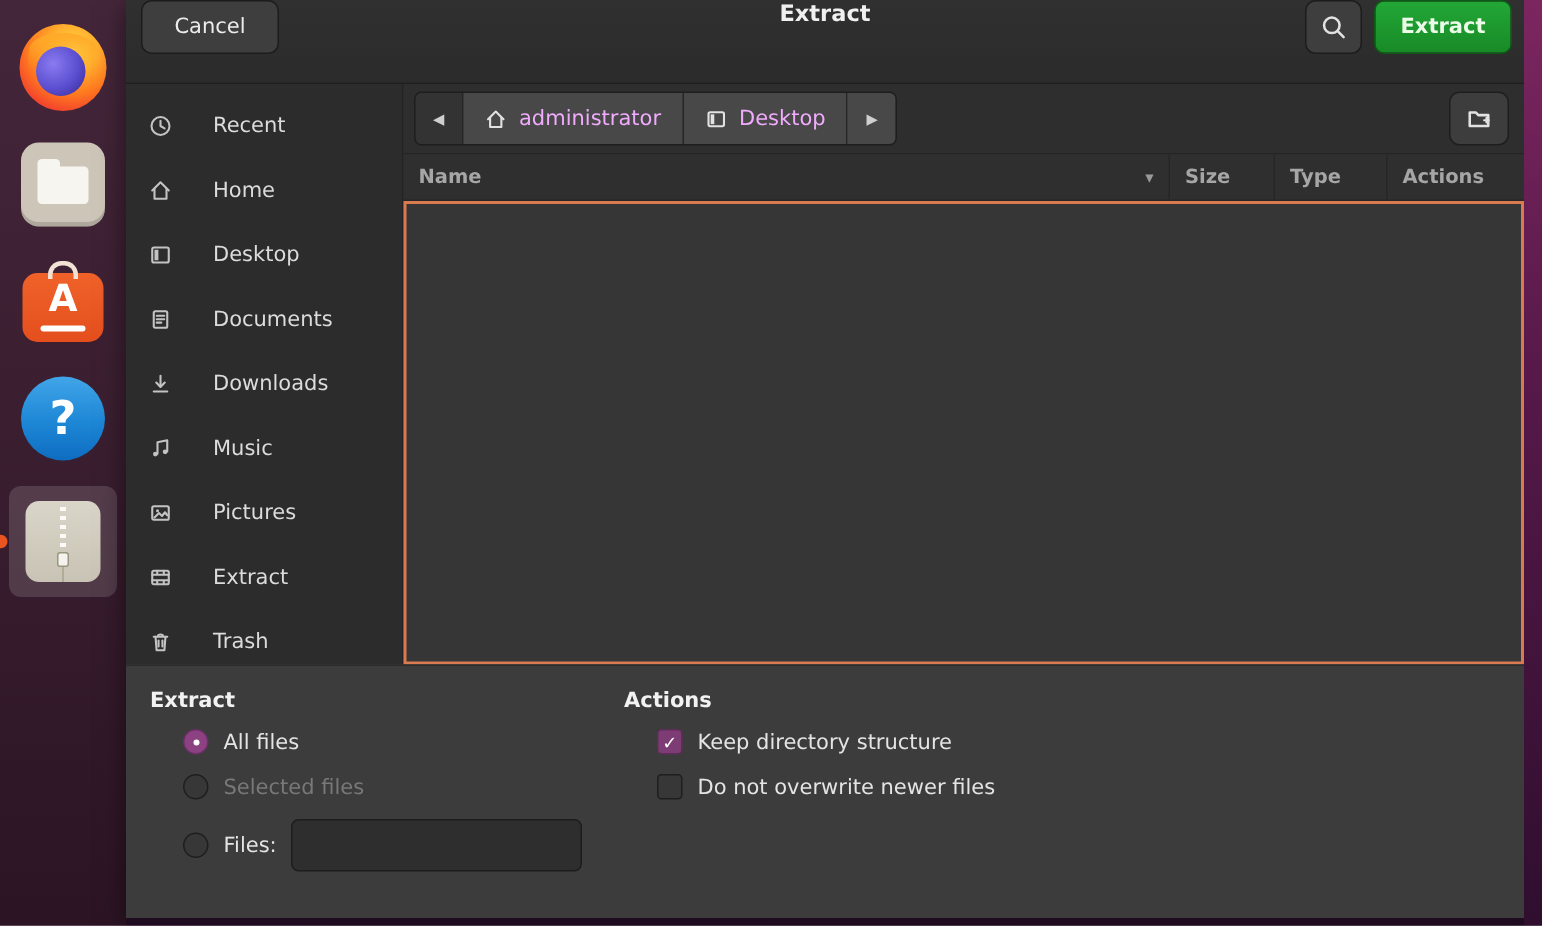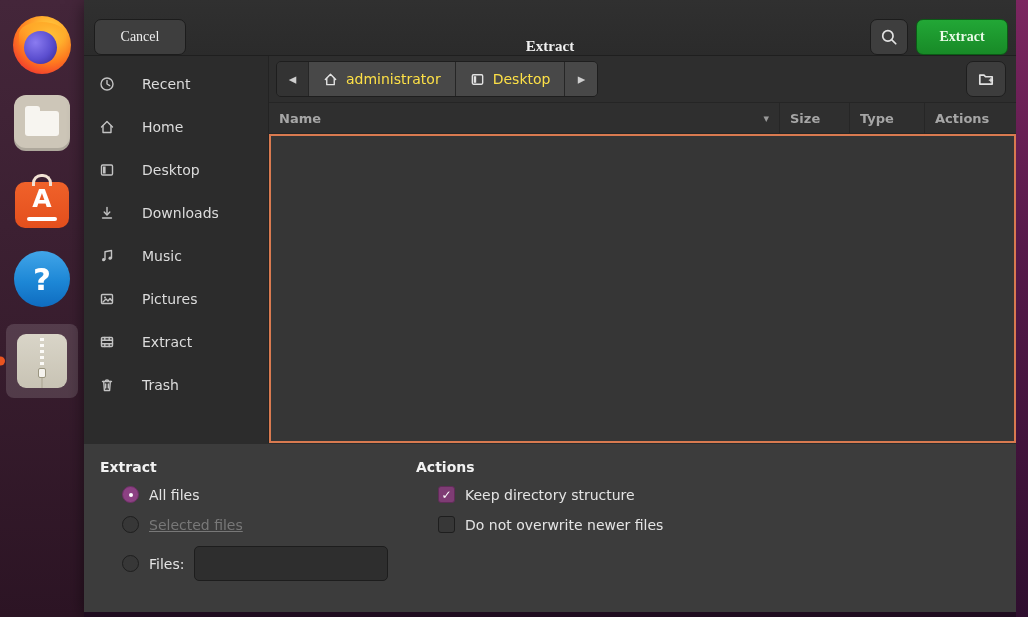--- a/index.html
+++ b/index.html
@@ -37,59 +37,59 @@
   .archive-icon { width:50px; height:54px; border-radius:9px; background:linear-gradient(180deg,#d9d5c8,#c8c3b4); position:relative; }
   .zipper { position:absolute; left:50%; top:4px; transform:translateX(-50%); width:4px; height:30px;
     background:repeating-linear-gradient(180deg,#fbfaf7 0 3px,transparent 3px 6px); }
   .zipper-pull { position:absolute; left:50%; top:34px; transform:translateX(-50%); width:8px; height:10px; background:#f5f3ee; border:1px solid #9a957f; border-radius:2px; }
   .zipper-seam { position:absolute; left:50%; top:44px; transform:translateX(-50%); width:1px; height:10px; background:#a9a38f; }
   .running-dot { position:absolute; left:-10px; top:50%; transform:translateY(-50%); width:9px; height:9px; border-radius:50%; }
 
   
   .window { position:absolute; left:84px; top:0; width:932px; height:612px; background:#343434; display:flex; flex-direction:column; box-shadow:0 4px 16px rgba(0,0,0,0.5); }
 
-  .headerbar { height:56px; background:linear-gradient(180deg,#303030,#2b2b2b); border-bottom:1px solid #1f1f1f; position:relative; display:flex; align-items:flex-end; flex:none;font-family:Liberation Serif, serif; }
+  .headerbar { height:56px; background:linear-gradient(180deg,#303030,#2b2b2b); border-bottom:1px solid #1f1f1f; position:relative; display:flex; align-items:flex-start; flex:none; }
   .btn { border-radius:7px; display:flex; align-items:center; justify-content:center; cursor:default; }
   .cancel-btn { margin-left:10px; width:92px; height:36px; background:#3e3e3e; border:1px solid #1c1c1c; color:#ececec; }
   .win-title { position:absolute; left:0; right:0; text-align:center; font-weight:bold; font-size:15px; color:#f0f0f0; pointer-events:none; }
   .header-right { margin-left:auto; display:flex; align-items:center; gap:8px; margin-right:8px; }
   .search-btn { width:38px; height:36px; background:#3e3e3e; border:1px solid #1c1c1c; }
   .extract-btn { width:92px; height:36px; background:linear-gradient(180deg,#22a736,#188a27); border:1px solid #0c5a16; color:#eafbe8; font-weight:bold; }
 
   .content-row { flex:1; display:flex; min-height:0; }
 
   
   .sidebar { width:185px; background:#2c2c2c; border-right:1px solid #232323; padding-top:6px; flex:none; }
   .side-item { height:43px; display:flex; align-items:center; padding-left:15px; gap:27px; color:#dcdcdc; }
   .side-item svg { flex:none; }
 
   
   .main-col { flex:1; display:flex; flex-direction:column; min-width:0; }
   .pathbar-row { height:47px; background:#2e2e2e; display:flex; align-items:center; padding:0 10px 0 7px; border-bottom:1px solid #252525; flex:none; }
   .path-group { display:flex; height:36px; border:1px solid #1e1e1e; border-radius:5px; overflow:hidden; }
-  .path-seg { display:flex; align-items:center; padding:0 14px; gap:8px; border-right:1px solid #262626; color:#fde047; }
+  .path-seg { display:flex; align-items:center; padding:0 14px; gap:8px; border-right:1px solid #262626; color:#f0abfc; }
   .path-arrow-btn { width:32px; background:#333333; color:#cfcfcf; justify-content:center; padding:0; display:flex; align-items:center; font-size:15px; }
   .path-raised { background:#484848; }
   .path-current { background:#2f2f2f; }
   .newfolder-btn { margin-left:auto; width:40px; height:36px; background:#3d3d3d; border:1px solid #1e1e1e; }
 
   .col-headers { height:31px; background:#2f2f2f; display:flex; align-items:center; font-size:13px; font-weight:bold; color:#a6a6a6; border-bottom:1px solid #262626; flex:none; }
   .col { padding:0 10px; display:flex; align-items:center; height:100%; border-left:1px solid #262626; }
   .col-name { flex:1; border-left:none; justify-content:space-between; }
   .col-size { width:70px; } .col-type { width:75px; } .col-mod { width:92px; }
   .sort-arrow { color:#9a9a9a; font-size:11px; }
 
   .file-list { flex:1; background:#363636; border:2px solid #d97a50; min-height:0; }
 
   
   .options { height:169px; background:#3c3c3c; border-top:1px solid #2c2c2c; display:flex; padding:15px 16px 0 16px; flex:none; }
   .opt-col-left { width:316px; flex:none; }
   .opt-heading { font-weight:bold; color:#f2f2f2; margin-bottom:11px; }
   .opt-row { display:flex; align-items:center; gap:10px; margin:0 0 13px 22px; color:#e4e4e4; }
-  .opt-row.disabled { color:#787878;text-decoration:underline; }
+  .opt-row.disabled { color:#787878; }
   .radio { width:17px; height:17px; border-radius:50%; flex:none; }
   .radio.checked { background:#8c4183; border:1px solid #6d2f66; position:relative; }
   .radio.checked::after { content:""; position:absolute; left:5.5px; top:5.5px; width:4px; height:4px; border-radius:50%; background:#fff; }
   .radio.unchecked { background:#373737; border:1px solid #1e1e1e; }
   .checkbox { width:17px; height:17px; border-radius:3px; flex:none; display:flex; align-items:center; justify-content:center; font-size:12px; color:#fff; }
   .checkbox.checked { background:#7e3c74; border:1px solid #602c58; }
   .checkbox.unchecked { background:#373737; border:1px solid #1e1e1e; }
   .files-input { width:194px; height:35px; background:#2e2e2e; border:1px solid #1d1d1d; border-radius:5px; color:#eee; padding:0 8px; font-family:inherit; font-size:14px; }
 
   .desktop-edge-right { position:absolute; right:0; top:0; width:12px; height:617px;
@@ -167,20 +167,27 @@
             <path d="M4 7 V13.5 H12 V7"></path>
           </svg>
         <span>Home</span>
       </div>
       <div class="side-item">
         <svg class="icn" width="16" height="16" viewBox="0 0 16 16">
             <rect x="2.5" y="3" width="11" height="10" rx="1.2"></rect>
             <rect x="4" y="4.5" width="2.6" height="7" fill="#c3c3c3" stroke="none"></rect>
           </svg>
         <span>Desktop</span>
+      </div>
+      <div class="side-item">
+        <svg class="icn" width="16" height="16" viewBox="0 0 16 16">
+            <rect x="3.5" y="2.5" width="9" height="11" rx="1"></rect>
+            <path d="M5.5 5.5 H10.5 M5.5 7.8 H10.5 M5.5 10.1 H8.5"></path>
+          </svg>
+        <span>Documents</span>
       </div>
       <div class="side-item">
         <svg class="icn" width="16" height="16" viewBox="0 0 16 16">
             <path d="M8 2.5 V9.5"></path>
             <path d="M5.2 7 L8 10 L10.8 7"></path>
             <path d="M3.5 13 H12.5"></path>
           </svg>
         <span>Downloads</span>
       </div>
       <div class="side-item">

